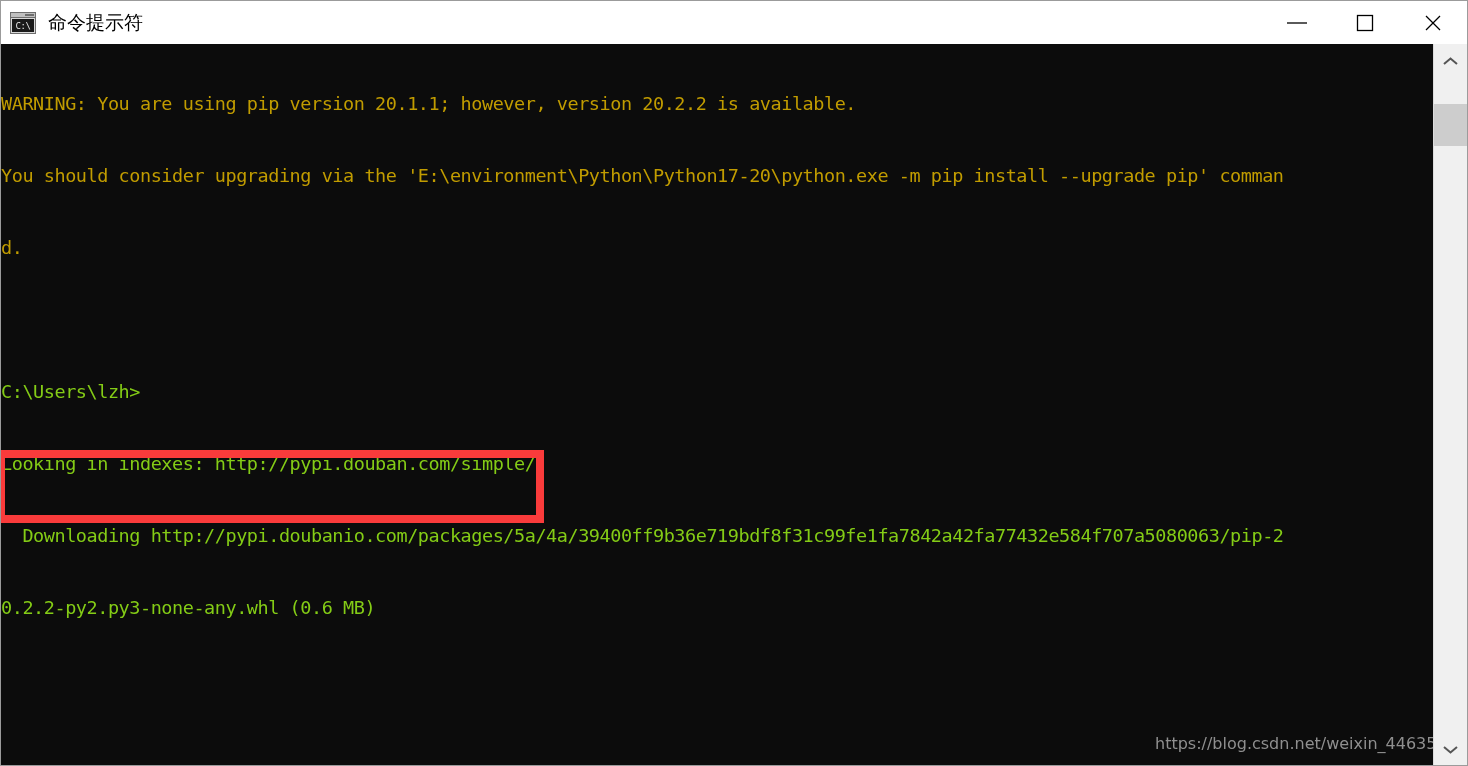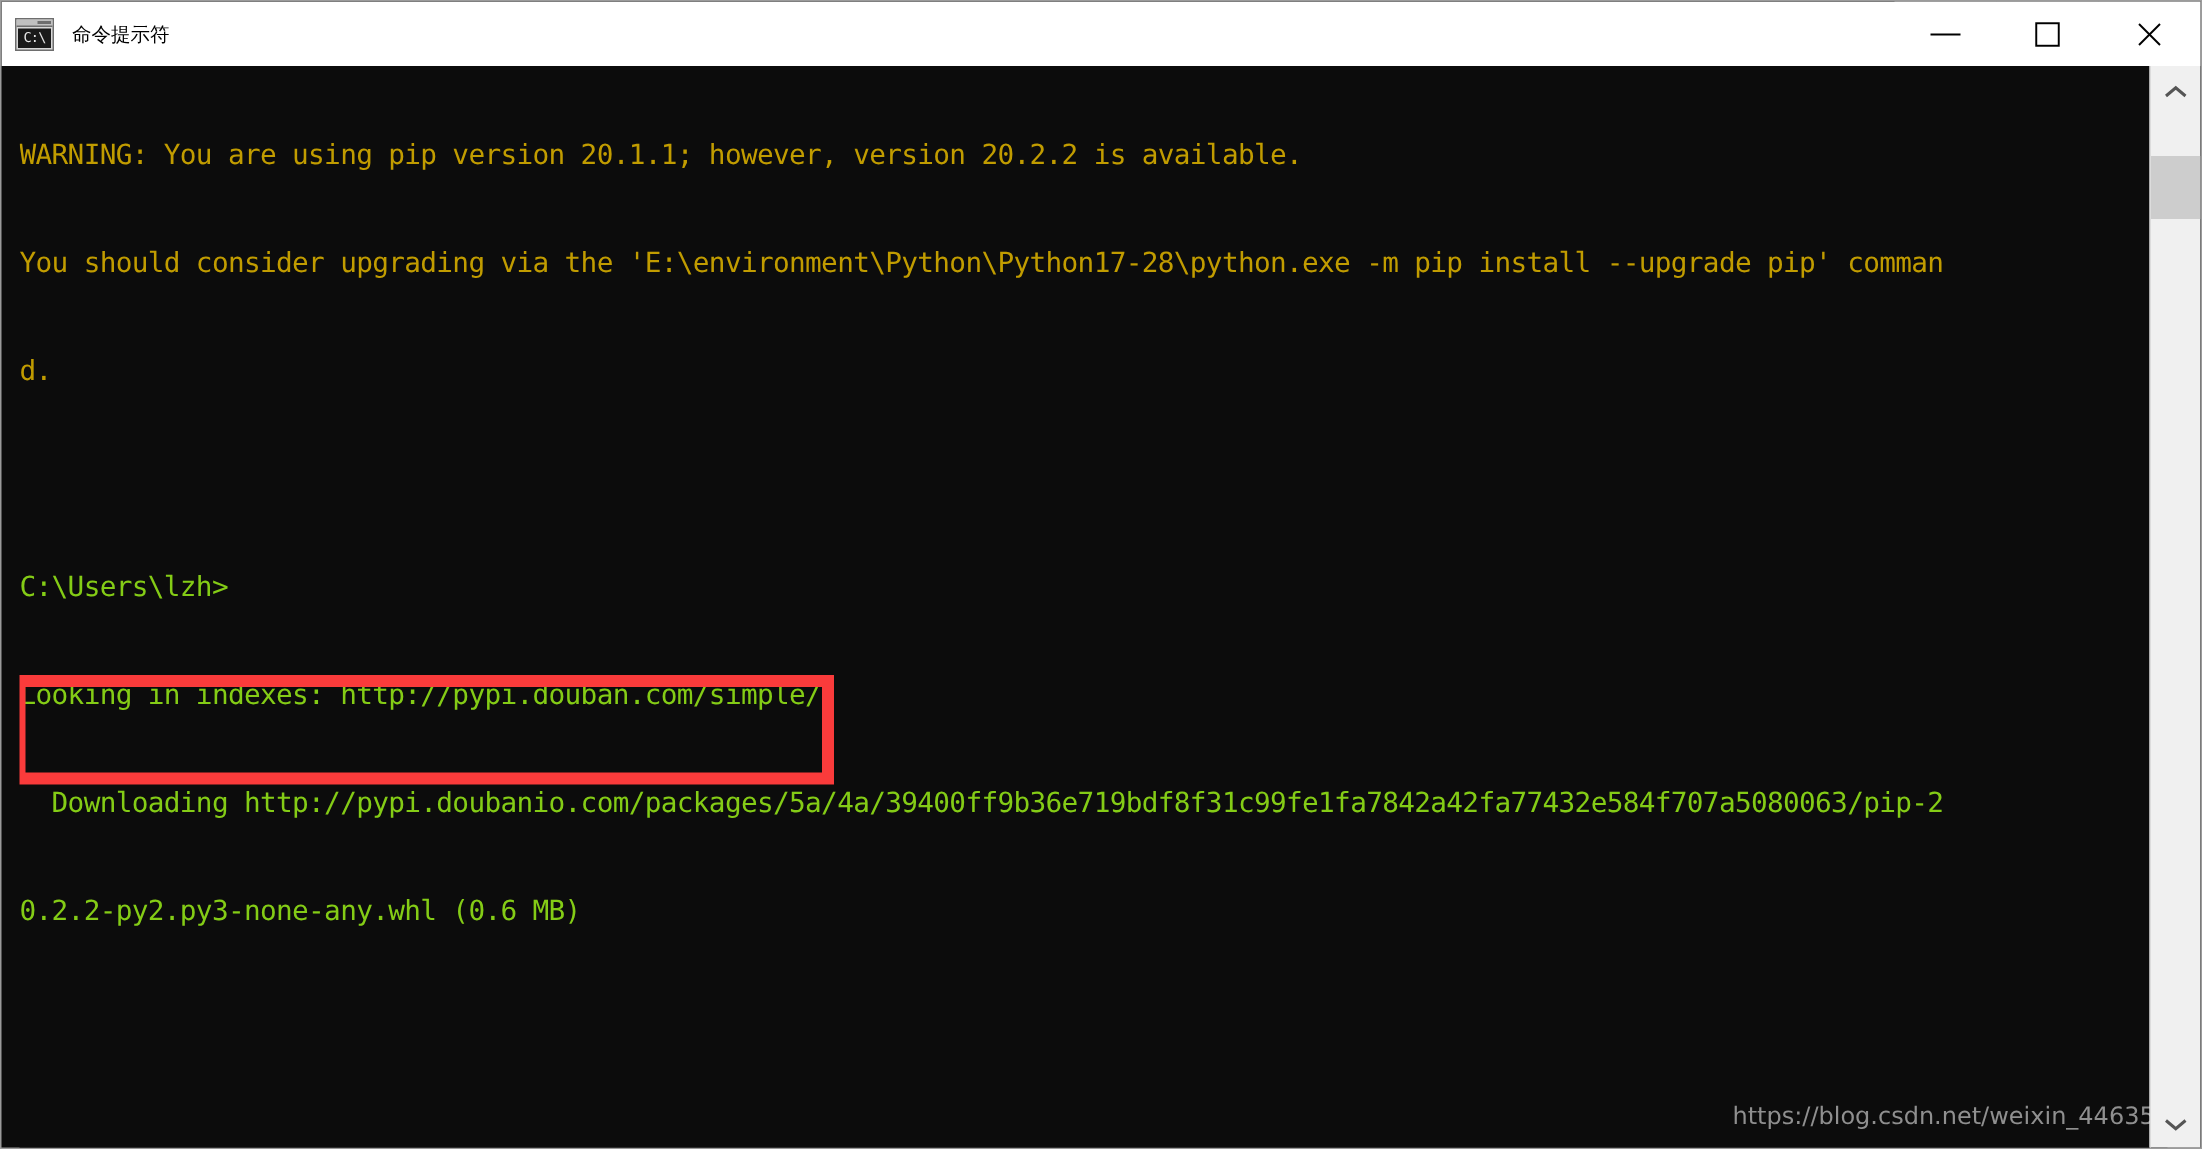--- a/index.html
+++ b/index.html
@@ -77,21 +77,21 @@
     color: #e8e8e8;
     font-family: "DejaVu Sans Mono", monospace;
     font-size: 9px;
     line-height: 14px;
     letter-spacing: -0.5px;
     text-align: center;
     overflow: hidden;
   }
   .title-text {
     margin-left: 12px;
-    font-size: 13px;
+    font-size: 19px;
     color: #000000;
     white-space: nowrap;
     font-family: "DejaVu Sans", "Liberation Sans", sans-serif;
   }
   .win-controls {
     display: flex;
     height: 100%;
     flex: 0 0 auto;
   }
   .win-btn {
@@ -100,21 +100,21 @@
     display: flex;
     align-items: center;
     justify-content: center;
     background: #ffffff;
   }
   .win-btn svg { display: block; }
 
   
   .console {
     position: absolute;
-    left: 12px;
+    left: 0;
     top: 43px;
     width: 1432px;
     height: 722px;
     background: #0c0c0c;
     overflow: hidden;
     font-family: "DejaVu Sans Mono", "Liberation Mono", monospace;
     font-size: 18.5px;
     line-height: 24px;
     letter-spacing: -0.45px;
     white-space: pre;
@@ -210,21 +210,21 @@
         <svg width="22" height="22" viewBox="0 0 22 22">
           <line x1="4" y1="4" x2="18" y2="18" stroke="#000000" stroke-width="1.3"></line>
           <line x1="18" y1="4" x2="4" y2="18" stroke="#000000" stroke-width="1.3"></line>
         </svg>
       </div>
     </div>
   </div>
 
   <div class="console">
     <div class="line c-yellow">WARNING: You are using pip version 20.1.1; however, version 20.2.2 is available.</div>
-    <div class="line c-yellow">You should consider upgrading via the 'E:\environment\Python\Python17-28\python.exe -m pip install --upgrade pip' comman</div>
+    <div class="line c-yellow">You should consider upgrading via the 'E:\environment\Python\Python17-20\python.exe -m pip install --upgrade pip' comman</div>
     <div class="line c-yellow">d.</div>
     <div class="line c-white"></div>
     <div class="line c-white">C:\Users\lzh&gt;</div>
     <div class="line c-white">Looking in indexes: http://pypi.douban.com/simple/</div>
     <div class="line c-white">  Downloading http://pypi.doubanio.com/packages/5a/4a/39400ff9b36e719bdf8f31c99fe1fa7842a42fa77432e584f707a5080063/pip-2</div>
     <div class="line c-white">0.2.2-py2.py3-none-any.whl (0.6 MB)</div>
 
     
 
     

